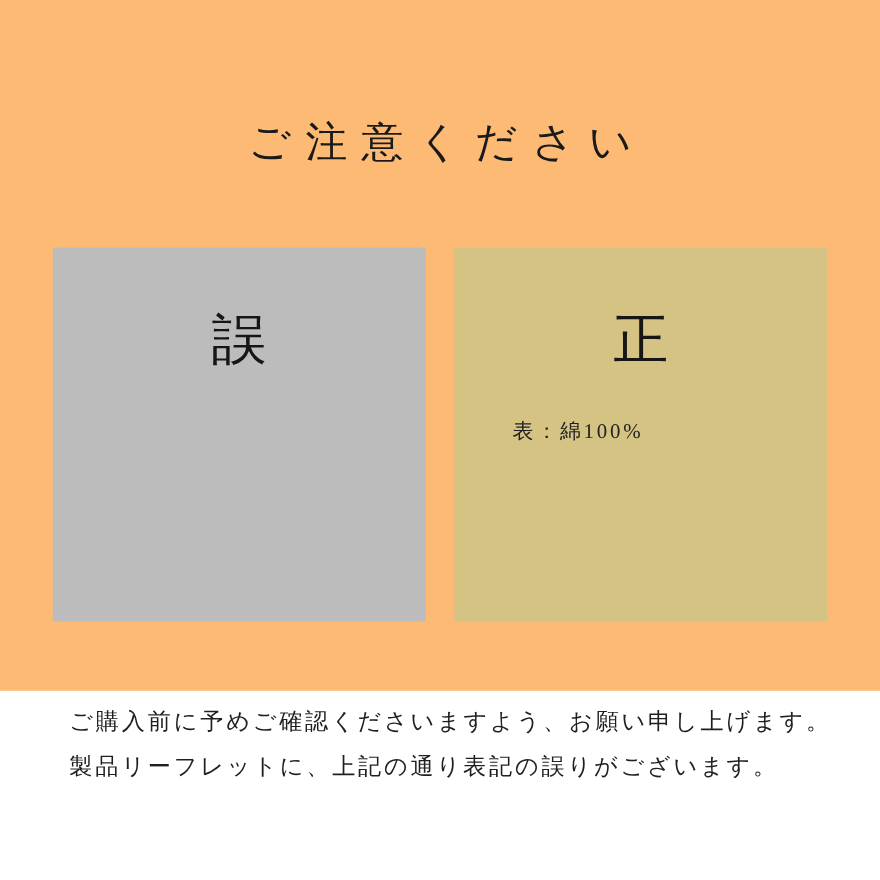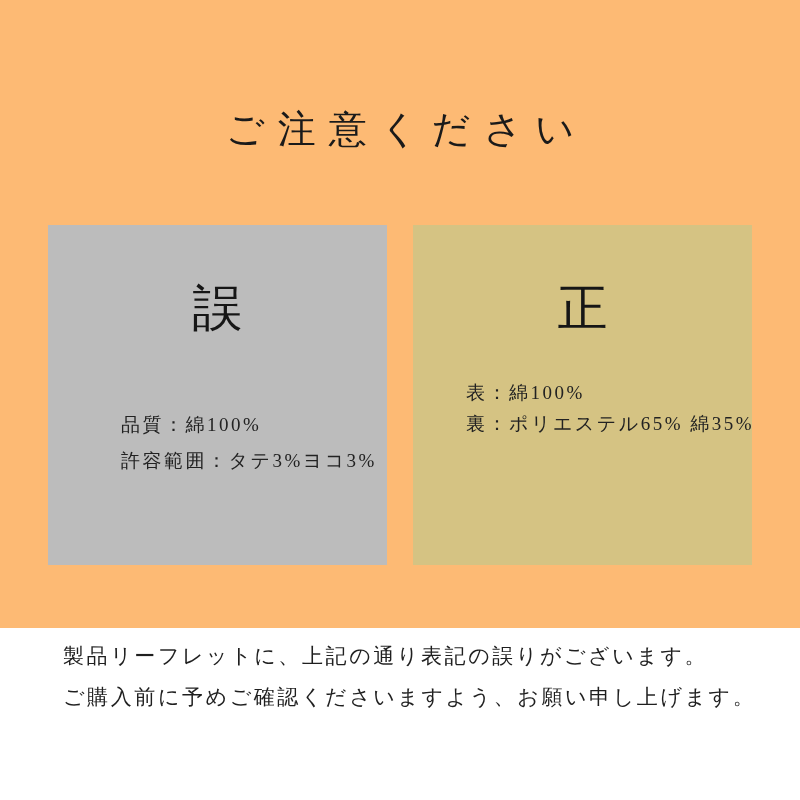--- a/index.html
+++ b/index.html
@@ -76,32 +76,27 @@
 </style>
 </head>
 <body>
 
 <div class="page">
 
   <h1 class="page-title">ご注意ください</h1>
 
   <div class="compare-box box-wrong" style="background: rgb(188, 188, 188);">
     <span class="box-label">誤</span>
-    <div class="box-lines">
-      <div class="box-line">品質：綿100%</div>
-      <div class="box-line">許容範囲：タテ3%ヨコ3%</div>
-    </div>
   </div>
 
   <div class="compare-box box-correct" style="background: rgb(213, 195, 131);">
     <span class="box-label">正</span>
     <div class="box-lines">
       <div class="box-line">表：綿100%</div>
-      <div class="box-line">裏：ポリエステル65%  綿35%</div>
     </div>
   </div>
 
   <div class="notice">
+    <div class="notice-line">ご購入前に予めご確認くださいますよう、お願い申し上げます。</div>
     <div class="notice-line">製品リーフレットに、上記の通り表記の誤りがございます。</div>
-    <div class="notice-line">ご購入前に予めご確認くださいますよう、お願い申し上げます。</div>
   </div>
 
 </div>
 
 </body></html>

